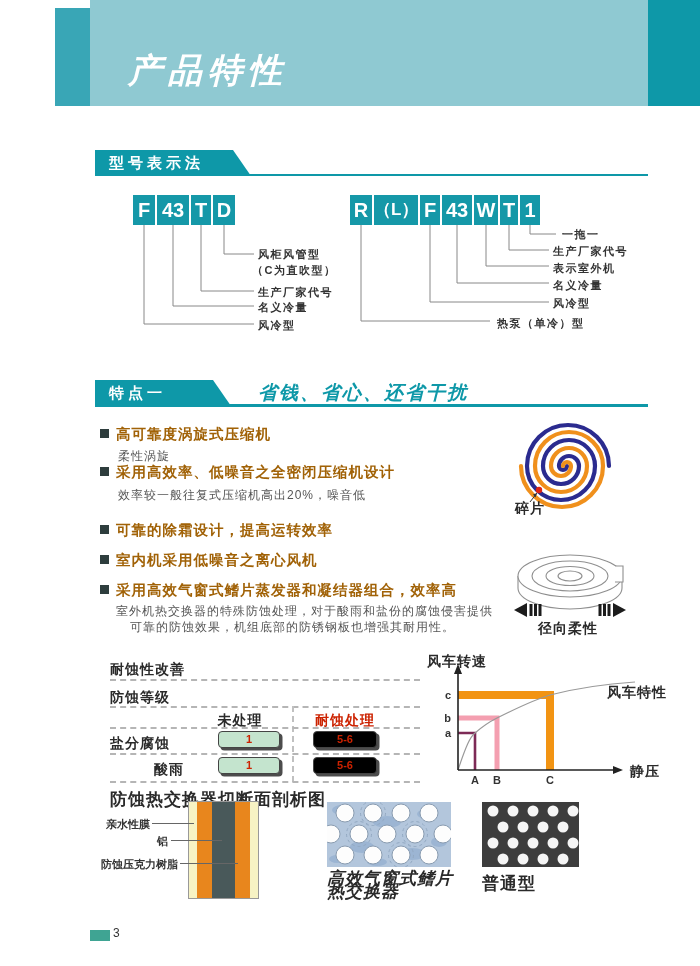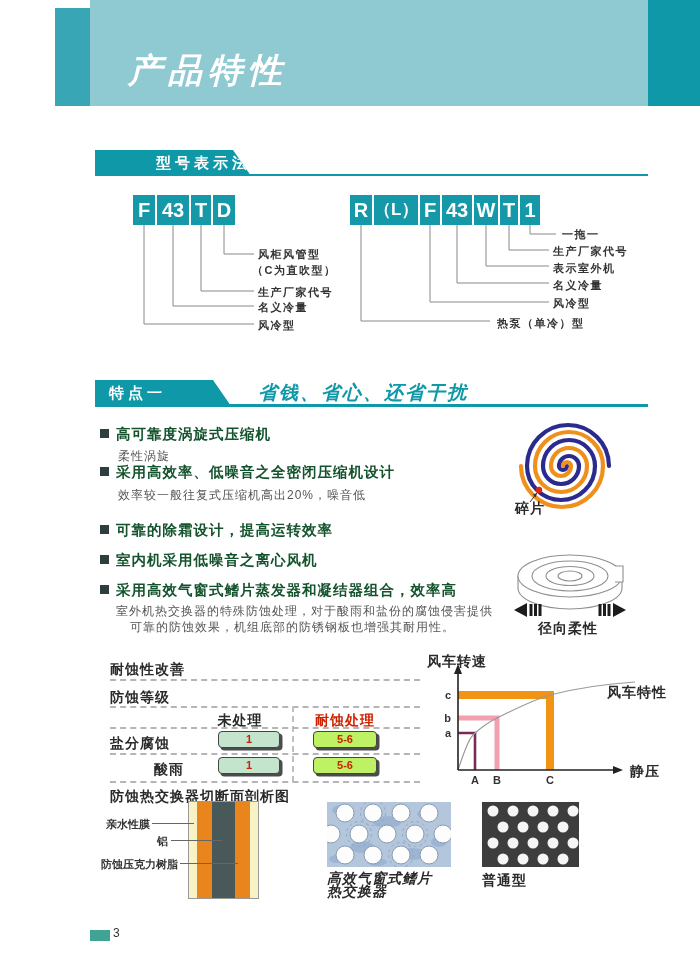--- a/index.html
+++ b/index.html
@@ -9,50 +9,50 @@
   
   .hdr-stripe{left:55px;top:8px;width:35px;height:98px;background:#39a6b6;}
   .hdr-band{left:90px;top:0;width:558px;height:106px;background:#8fc9d2;}
   .hdr-block{left:648px;top:0;width:52px;height:106px;background:#0e98a8;}
   .hdr-title{left:128px;top:48px;font-size:34px;font-weight:bold;font-style:italic;
              color:#ffffff;letter-spacing:6px;}
   
   .tab{background:#0e98a8;color:#fff;font-size:15px;font-weight:bold;letter-spacing:4px;
        height:26px;line-height:26px;padding-left:14px;
        clip-path:polygon(0 0,calc(100% - 18px) 0,100% 100%,0 100%);}
-  .tab1{left:95px;top:150px;width:142px;text-align:right;}
+  .tab1{left:95px;top:150px;width:142px;}
   .tab2{left:95px;top:380px;width:122px;}
   .rule{height:2px;background:#0e98a8;}
   .headline{left:258px;top:380px;font-size:19px;font-weight:bold;font-style:italic;
             color:#0e98a8;letter-spacing:2px;}
   
   .code-row{display:flex;gap:2px;}
   .code-box{background:#1598a8;color:#fff;font-weight:bold;font-size:20px;height:30px;
             line-height:30px;text-align:center;}
   .mlabel{font-size:11px;font-weight:600;color:#333;letter-spacing:1.5px;white-space:nowrap;}
   
   .feat{display:flex;align-items:flex-start;gap:7px;}
   .sq{width:9px;height:9px;background:#2e3d3d;margin-top:4px;flex:0 0 aupx;flex-shrink:0;}
-  .feat-title{font-size:14.5px;font-weight:bold;color:#14532d;letter-spacing:1px;white-space:nowrap;}
+  .feat-title{font-size:14.5px;font-weight:bold;color:#a16207;letter-spacing:1px;white-space:nowrap;}
   .feat-sub{font-size:12px;color:#555;letter-spacing:1px;white-space:nowrap;}
   
   .dash{border-top:2px dashed #b5b5b5;height:0;}
   .vdash{border-left:2px dashed #c0c0c0;width:0;}
   .t-small{font-size:14px;font-weight:bold;color:#2a2a2a;letter-spacing:1px;white-space:nowrap;}
   .red{color:#cc2200;}
   .grade-box{height:15px;line-height:15px;text-align:center;font-size:11px;font-weight:bold;
              color:#cc2200;border:1px solid #444;border-radius:4px;
              box-shadow:2.5px 2.5px 0 rgba(45,45,45,.85);}
   .grade-green{background:#c4e4ce;}
-  .grade-olive{background:#bef264;}
+  .grade-olive{background:#000000;}
   
   .xsec{display:flex;border:1px solid #999;}
   .lead{height:1px;background:#666;}
   .xlabel{font-size:11px;font-weight:600;color:#333;white-space:nowrap;text-align:right;}
-  .cap{font-size:14px;font-weight:bold;color:#2a2a2a;letter-spacing:1px;white-space:nowrap;}
+  .cap{font-size:17px;font-weight:bold;color:#2a2a2a;letter-spacing:1px;white-space:nowrap;}
   .ticktext{font-family:"Liberation Sans",sans-serif;font-size:11px;font-weight:bold;fill:#333;}
   .footer-block{left:90px;top:930px;width:20px;height:11px;background:#3fa493;}
   .pagenum{left:113px;top:926px;font-size:12px;color:#333;}
 </style>
 </head>
 <body>
 
 <div id="page">
 
   <div class="abs hdr-stripe"></div>

